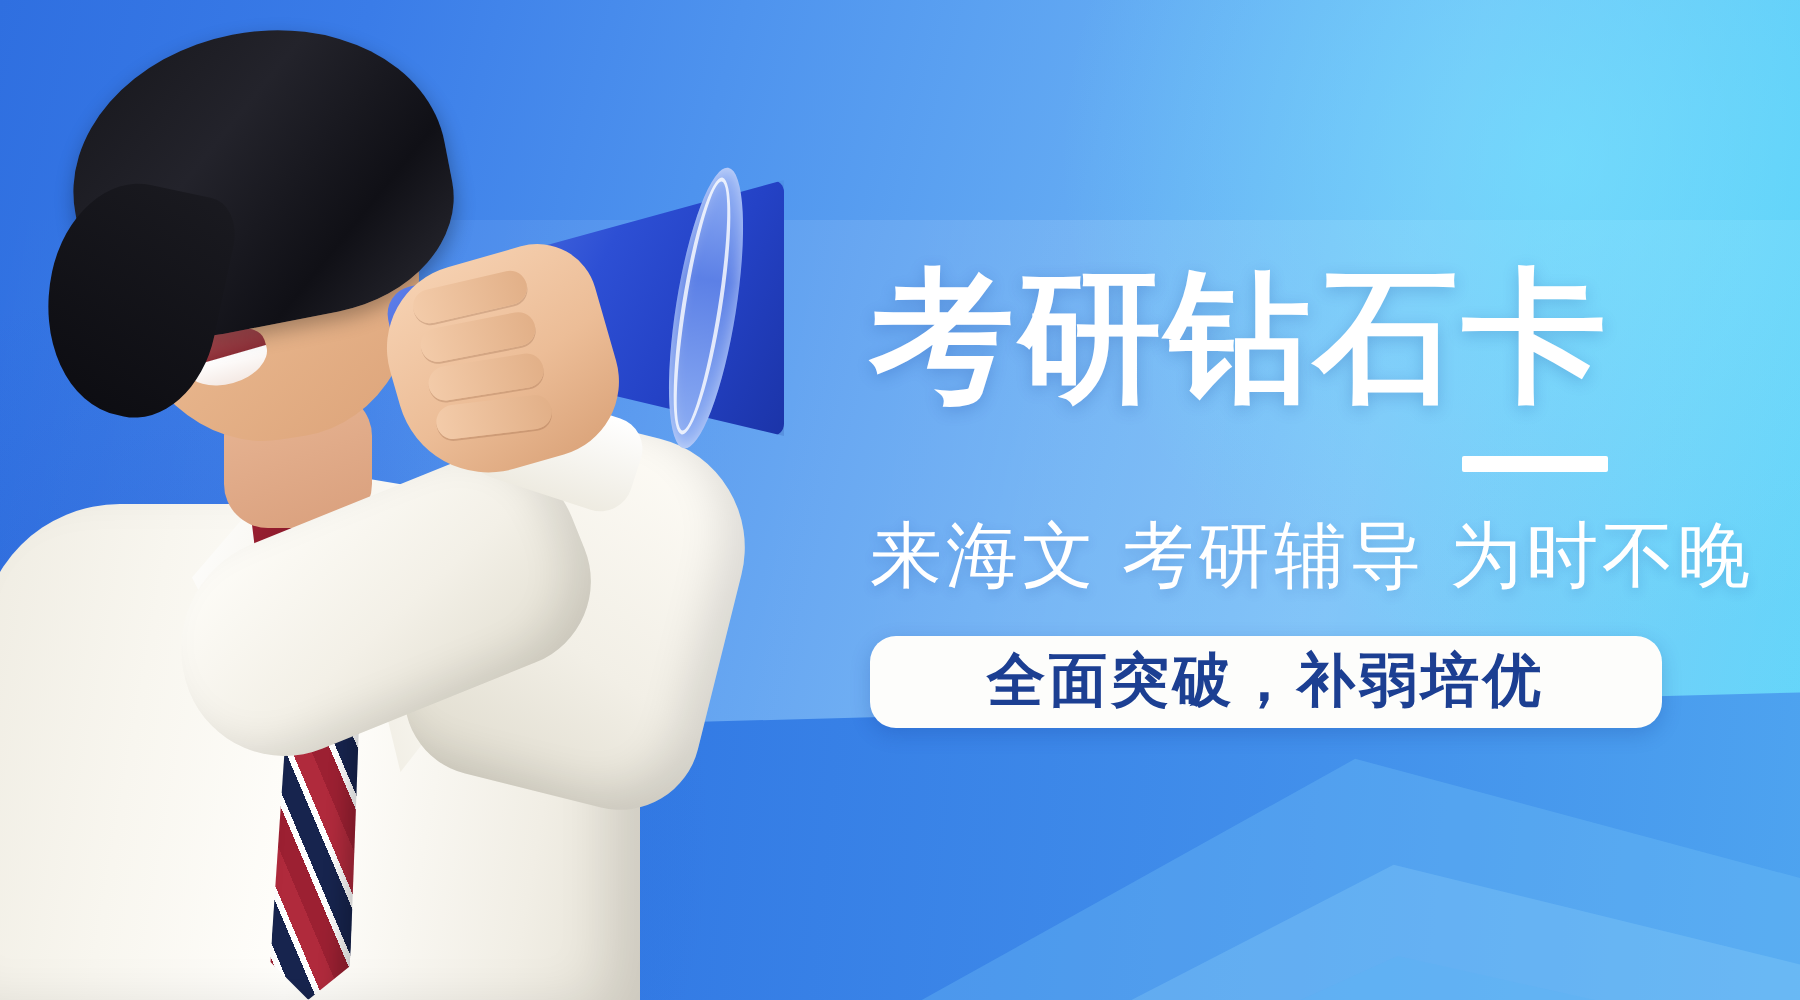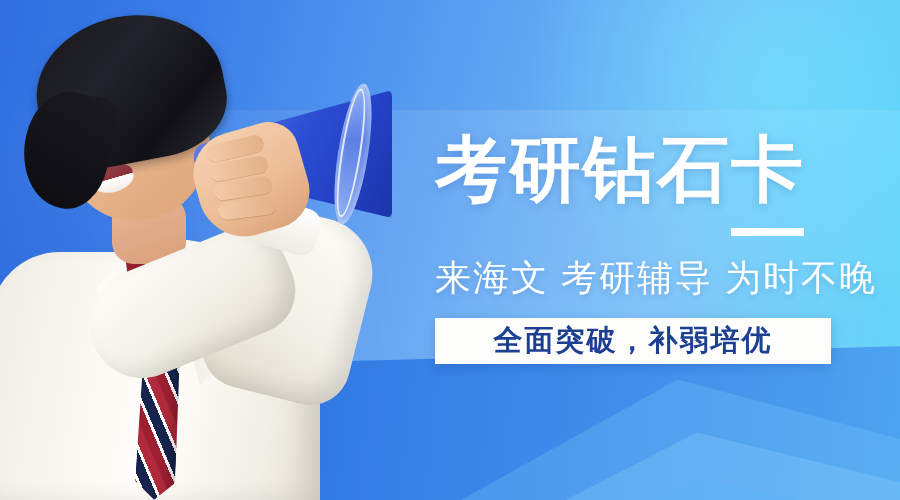--- a/index.html
+++ b/index.html
@@ -251,20 +251,21 @@
     letter-spacing:2px;
     white-space:nowrap;
     text-shadow:0 2px 6px rgba(20,60,150,0.20);
   }
   .badge {
     margin-top:20px;
     width:396px; height:46px;
     background:#fdfdfb;
     display:flex; align-items:center; justify-content:center;
     box-shadow:0 3px 10px rgba(12,50,140,0.22);
+    border-radius:13px;
   }
   .badge-text {
     font-size:29px;
     font-weight:bold;
     color:#1c3f92;
     letter-spacing:2px;
     white-space:nowrap;
   }
 </style>
 </head>

